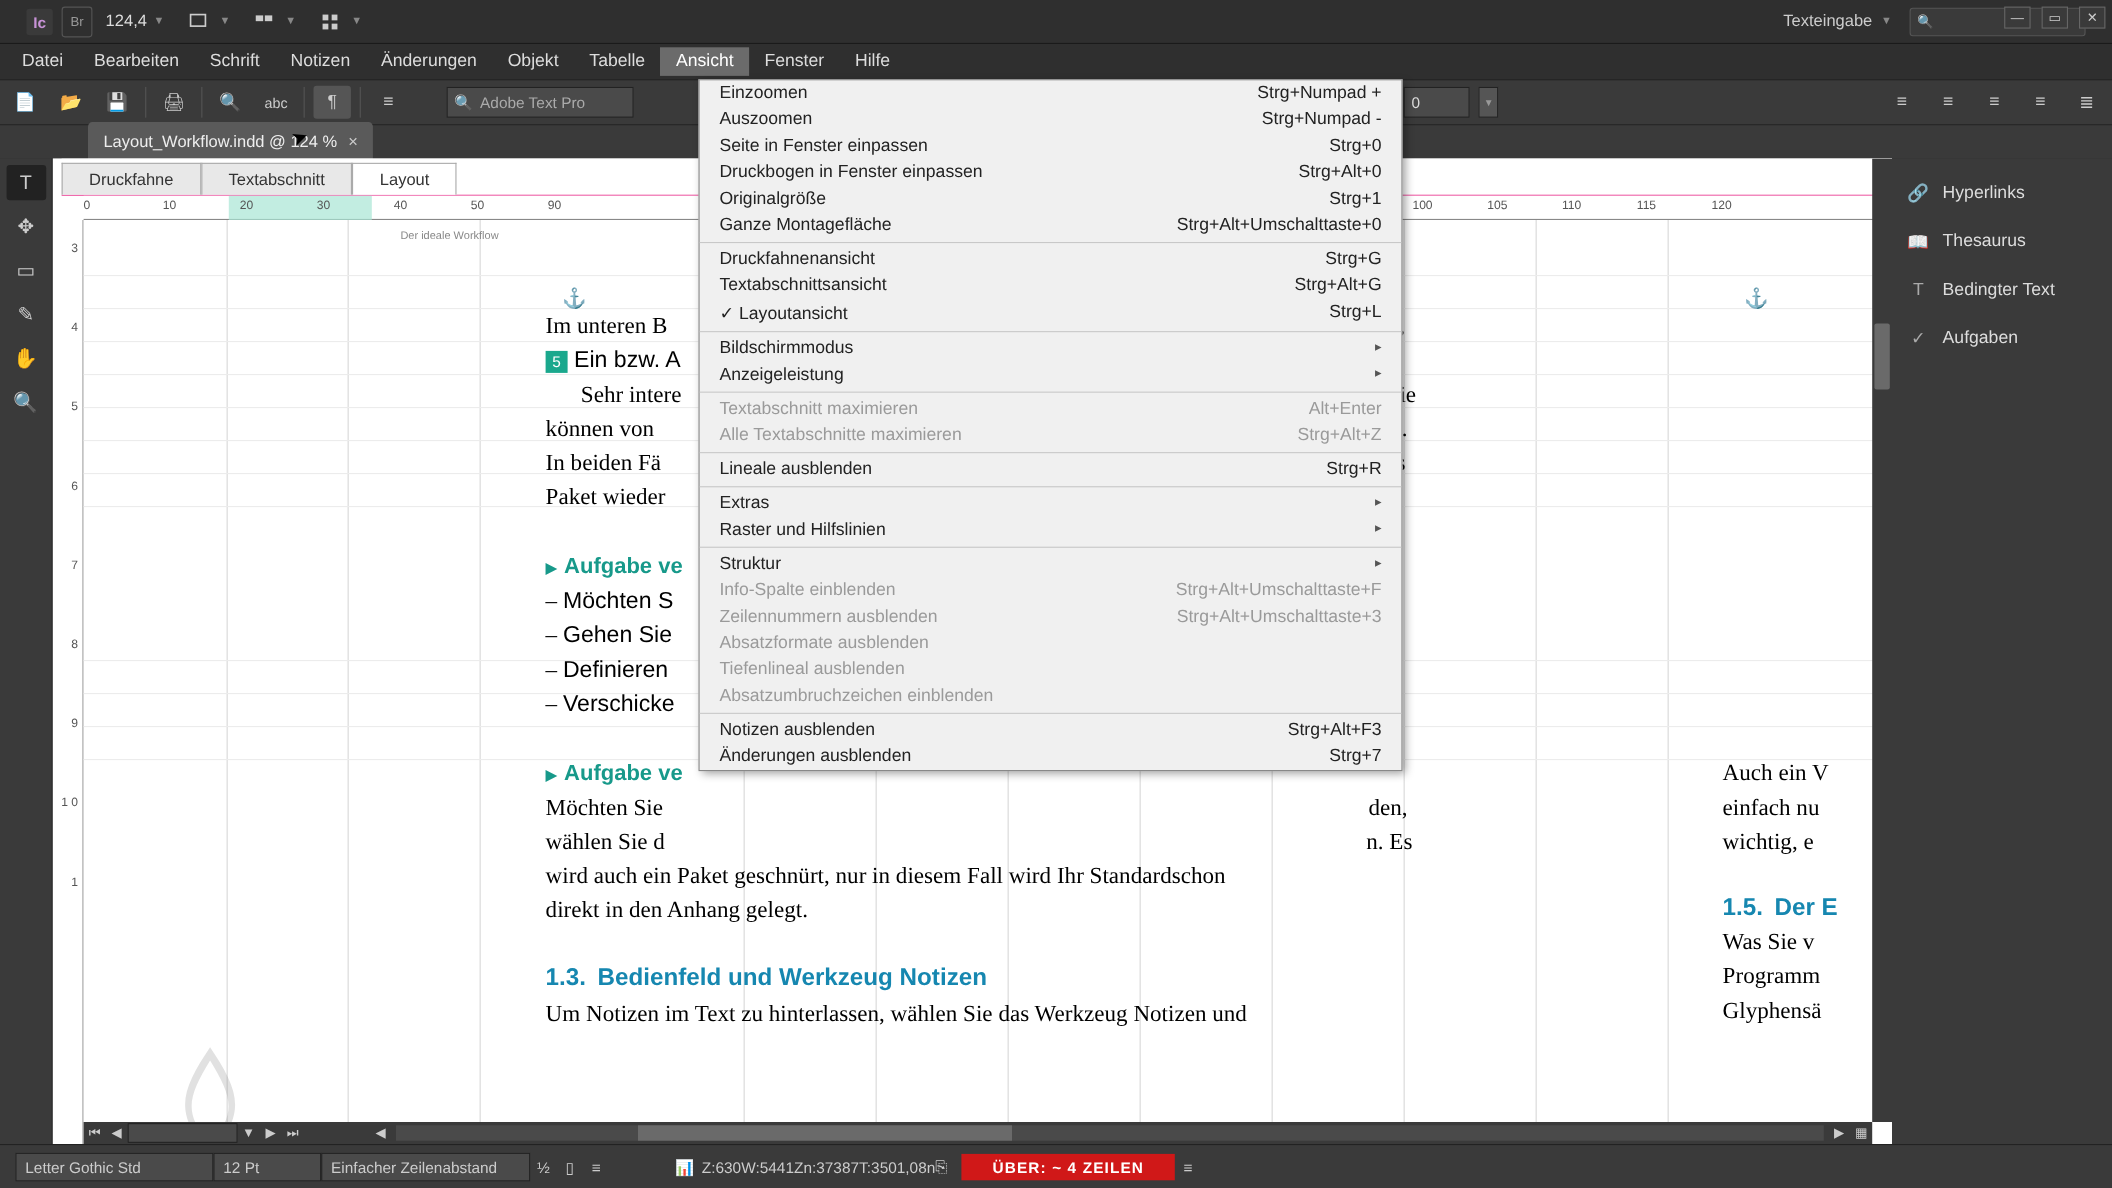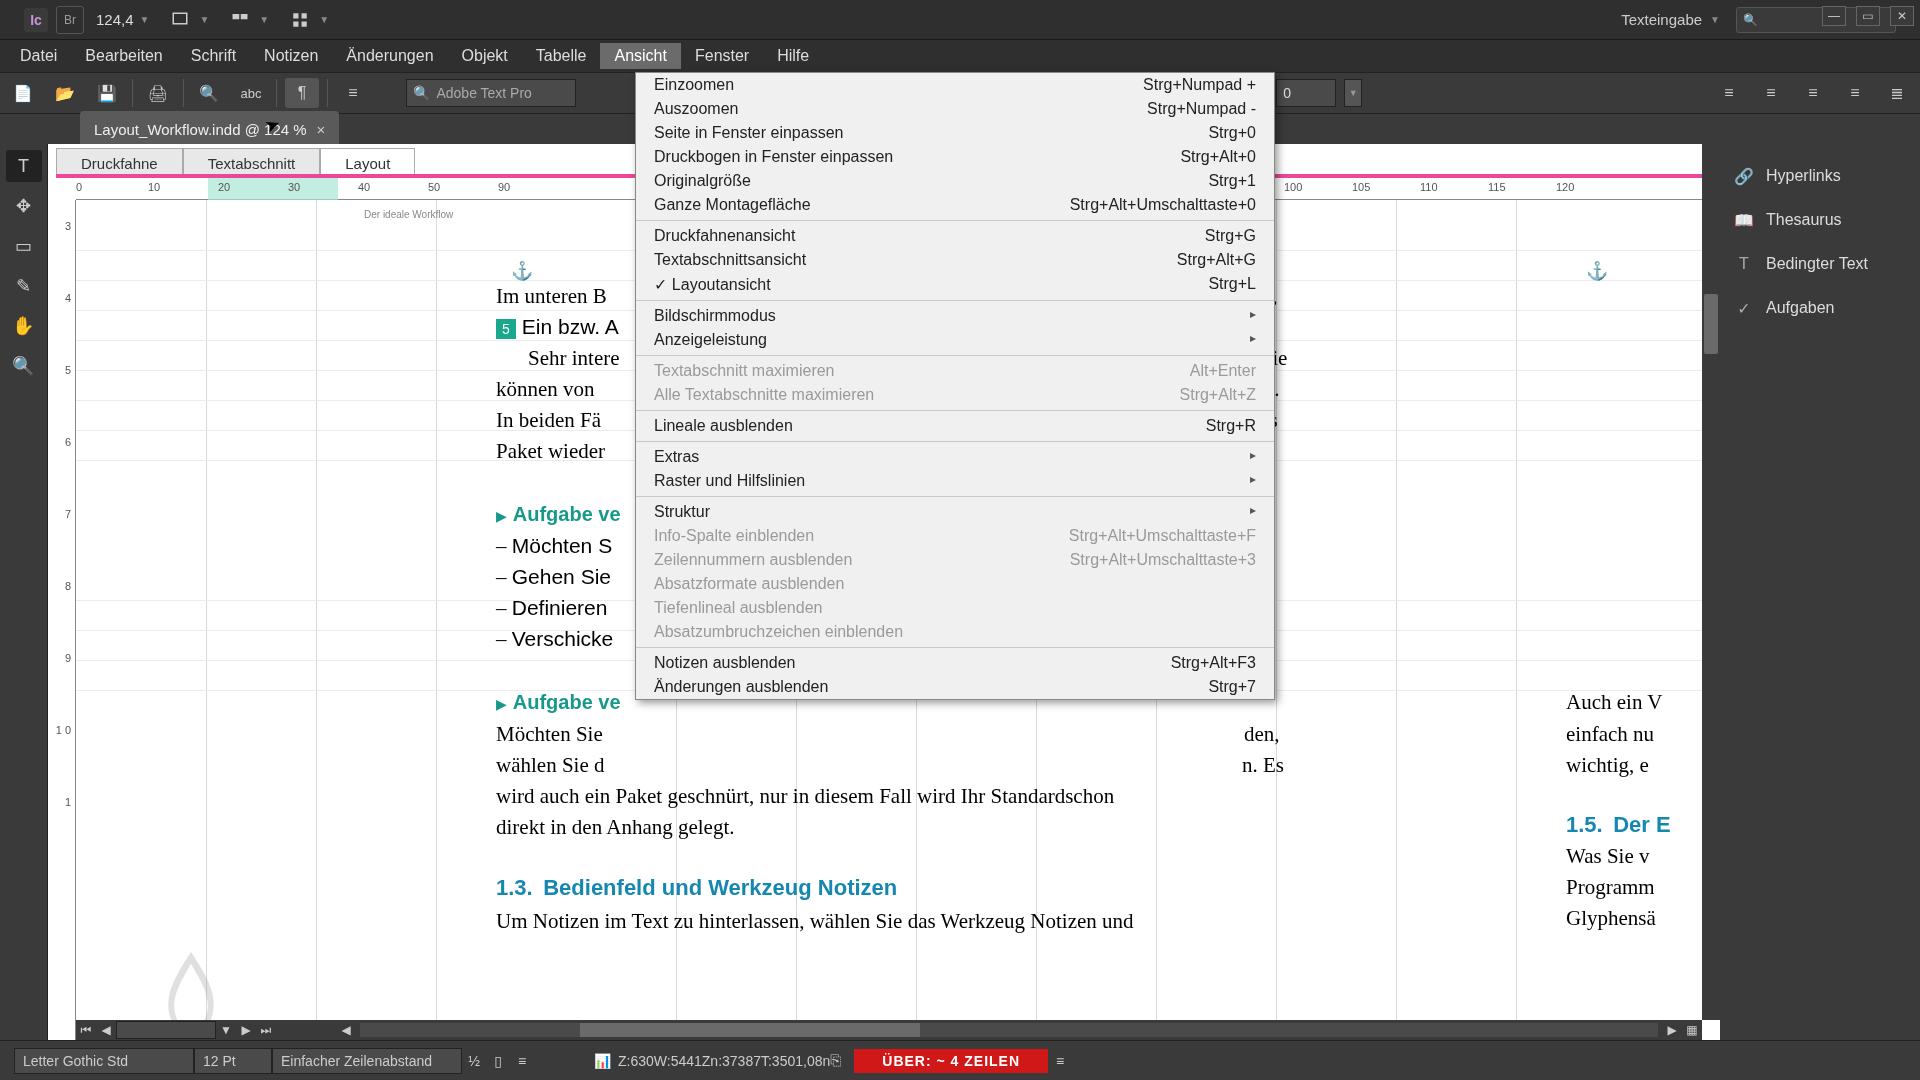--- a/index.html
+++ b/index.html
@@ -26,21 +26,21 @@
 .toolbar .num-box{width:60px;height:28px;background:#4a4a4a;border:1px solid #222;color:#ddd;font-size:14px;display:flex;align-items:center;padding:0 6px}
 .toolbar .dd{width:18px;height:28px;background:#555;border:1px solid #222;color:#999;display:flex;align-items:center;justify-content:center;font-size:9px}
 .doc-tab-bar{height:30px;background:#3a3a3a;display:flex;align-items:center;padding-left:80px}
 .doc-tab{height:30px;background:#5a5a5a;padding:18px 14px;display:flex;align-items:center;color:#eee;font-size:15px;border-top-left-radius:4px;border-top-right-radius:4px}
 .doc-tab .close{margin-left:10px;color:#ccc}
 .workspace{position:absolute;top:144px;left:0;right:0;bottom:40px;display:flex}
 .left-tools{width:48px;background:#3a3a3a;border-right:1px solid #222;display:flex;flex-direction:column;align-items:center;padding-top:6px;gap:8px}
 .left-tools .tool{width:36px;height:32px;display:flex;align-items:center;justify-content:center;color:#ccc;font-size:18px}
 .left-tools .tool.active{background:#222;border-radius:3px}
 .main-area{flex:1;background:#fff;position:relative;overflow:hidden}
-.view-tabs{height:34px;background:#fff;border-bottom:4px solid #ec4899;display:flex;margin-left:8px}
+.view-tabs{height:34px;background:#fff;border-bottom:1px solid #ec4899;display:flex;margin-left:8px}
 .view-tab{padding:6px 24px;border:1px solid #aaa;border-bottom:none;background:#e8e8e8;font-size:15px;color:#333;margin-top:4px}
 .view-tab.active{background:#fff}
 .ruler-h{height:22px;background:#fff;border-bottom:1px solid #888;position:relative;margin-left:28px;font-size:11px;color:#555}
 .ruler-h .tick{position:absolute;top:3px}
 .ruler-v{position:absolute;left:0;top:56px;bottom:0;width:28px;background:#fff;border-right:1px solid #888;font-size:11px;color:#555}
 .ruler-v .vt{position:absolute;right:4px}
 .doc-content{position:absolute;left:28px;top:56px;right:0;bottom:0;background:#fff}
 .grid-line-v{position:absolute;top:0;bottom:0;width:1px;background:#d8d8d8}
 .grid-line-h{position:absolute;left:0;right:0;height:1px;background:#ececec}
 .page-text{position:absolute;font-family:"Times New Roman",serif;font-size:21px;color:#000;line-height:1.35}
@@ -419,21 +419,21 @@
     <div class="row">
       <span>Änderungen ausblenden</span>
       <span>Strg+7</span>
     </div>
   </div>
 
 <div class="cursor-arrow">➤</div>
 
 <div class="statusbar">
   <div class="combo" style="width:180px">Letter Gothic Std</div>
-  <div class="combo" style="width:78px">12 Pt</div>
+  <div class="combo" style="width:98px">12 Pt</div>
   <div class="combo" style="width:190px">Einfacher Zeilenabstand</div>
   <div style="width:24px;text-align:center">½</div>
   <div style="width:24px;text-align:center">▯</div>
   <div style="width:24px;text-align:center">≡</div>
   <div style="width:60px"></div>
   <div style="width:24px">📊</div>
   <span>Z:630</span>
   <span>W:5441</span>
   <span>Zn:37387</span>
   <span>T:3501,08n</span>

